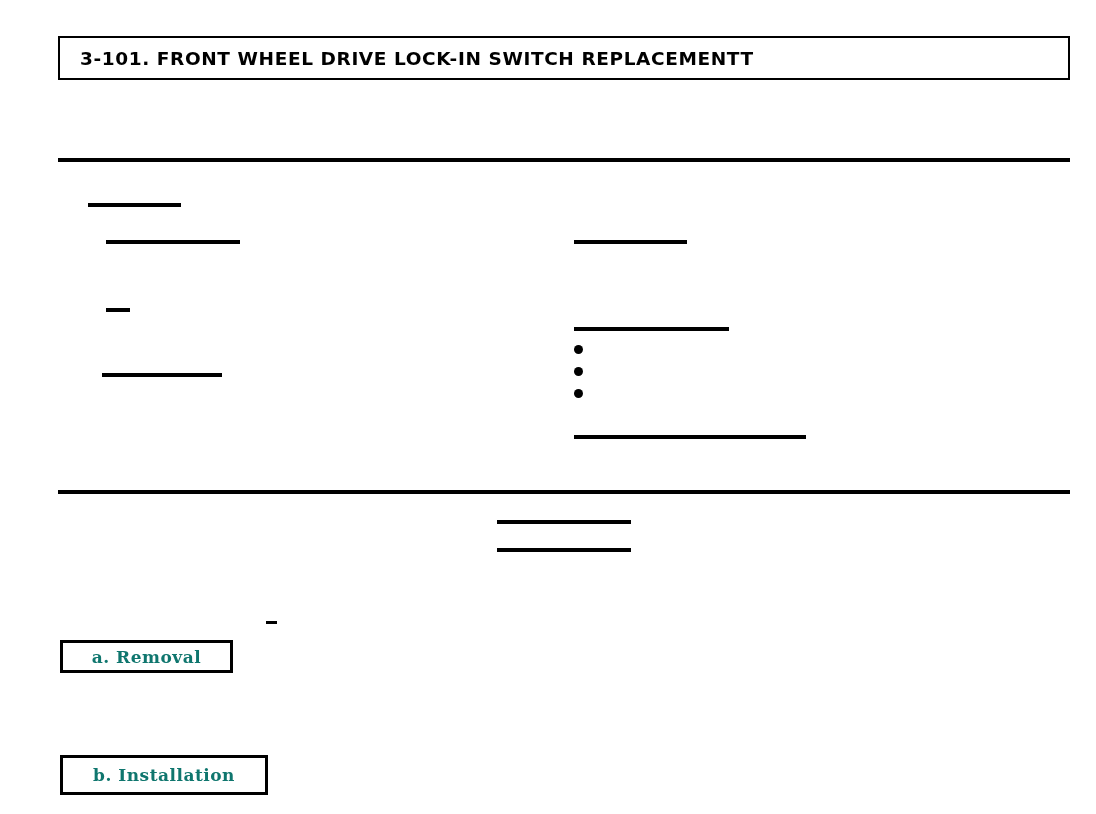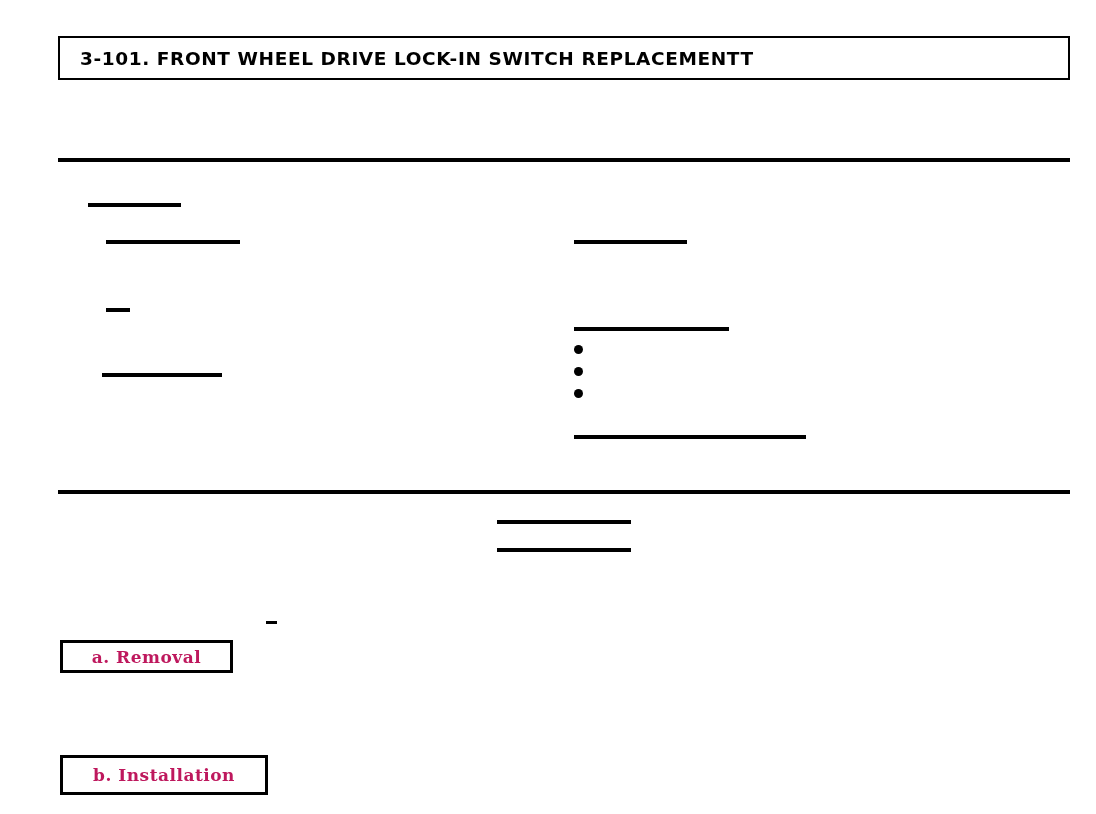--- a/index.html
+++ b/index.html
@@ -90,21 +90,21 @@
     box-sizing: border-box;
     background: #ffffff;
     display: flex;
     align-items: center;
     justify-content: center;
   }
   .label-box .label-text {
     font-family: "DejaVu Serif", serif;
     font-weight: 700;
     font-size: 17px;
-    color: #be185d;
+    color: #0f766e;
     letter-spacing: 0.5px;
     white-space: nowrap;
   }
 </style>
 </head>
 <body>
 
 <div id="page">
 
   <div class="title-box">

